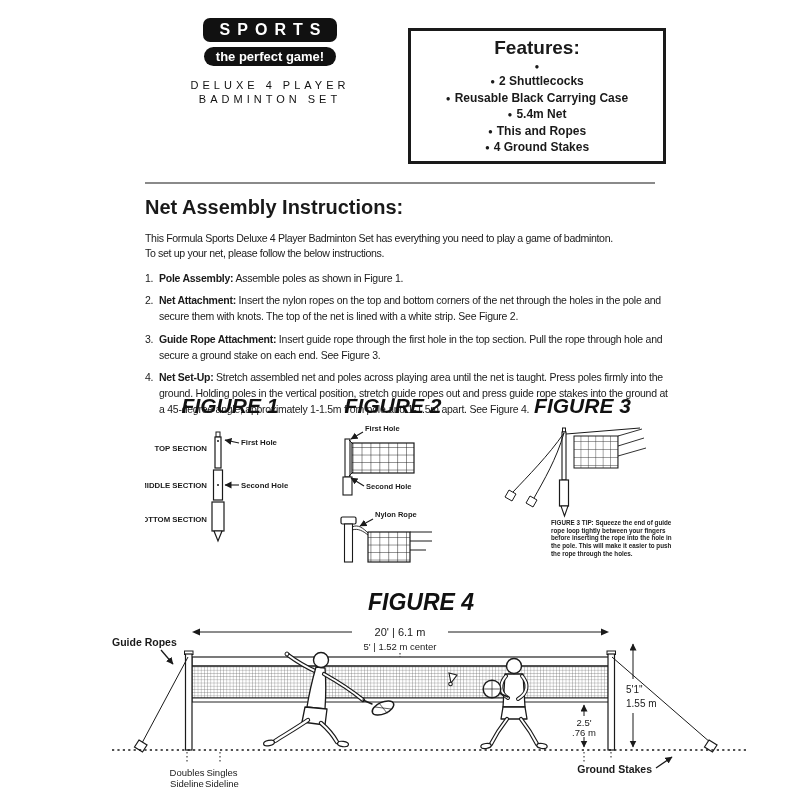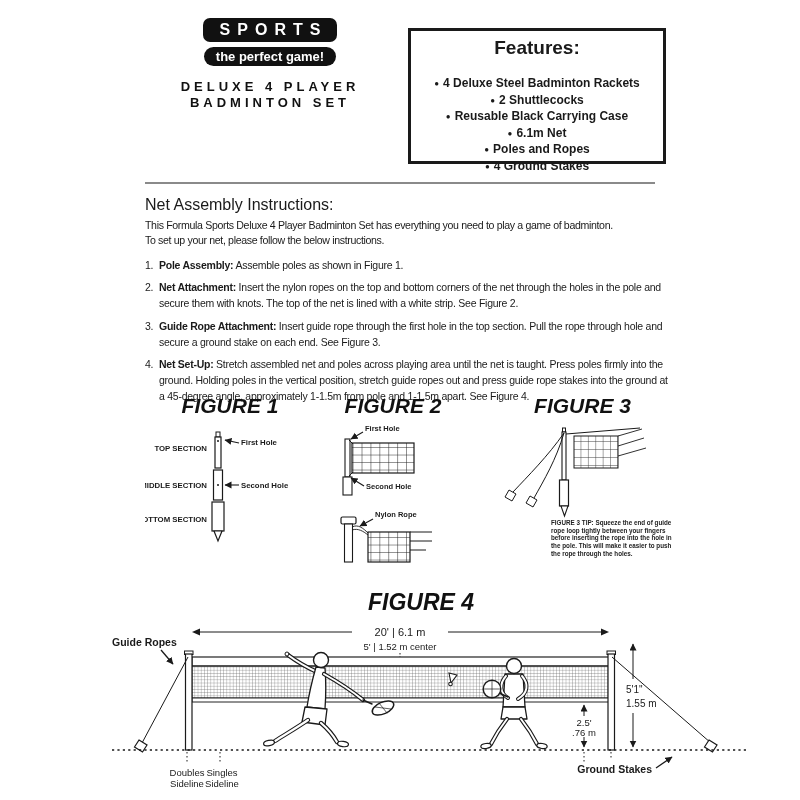--- a/index.html
+++ b/index.html
@@ -9,37 +9,37 @@
   
   .logo-block{position:absolute;left:140px;top:22px;width:260px;text-align:center;}
   .logo-row{display:flex;align-items:center;justify-content:center;}
   .flag-svg{margin-right:-2px;margin-top:6px;}
   .formula-text{font-size:54px;font-weight:900;font-style:italic;letter-spacing:-3px;color:#111;line-height:1;}
   .reg-mark{font-size:11px;font-weight:700;vertical-align:top;position:relative;top:-14px;left:2px;}
   .sports-pill{background:#111;color:#fff;font-weight:800;font-size:16px;letter-spacing:7px;
                padding:3px 10px 3px 17px;border-radius:7px;width:fit-content;margin:-4px auto 0;}
   .tagline-pill{background:#111;color:#fff;font-weight:700;font-size:13px;
                 padding:2px 12px;border-radius:10px;width:fit-content;margin:5px auto 6px;}
-  .product-title{margin-top:13px;font-size:13px;font-weight:700;letter-spacing:4px;
+  .product-title{margin-top:13px;font-size:11px;font-weight:400;letter-spacing:4px;
                  line-height:1.25;color:#111;}
 
   
   .features-box{position:absolute;left:408px;top:28px;width:252px;height:126px;
                 border:3px solid #1a1a1a;text-align:center;padding-top:4px;box-sizing:content-box;}
-  .features-title{font-size:19px;font-weight:800;margin:2px 0 16px;}
+  .features-title{font-size:19px;font-weight:800;margin:2px 0 3px;}
   .feature-item{display:flex;justify-content:center;align-items:baseline;gap:4px;
                 font-size:12px;font-weight:700;line-height:1.38;}
   .blt{font-size:8px;position:relative;top:-1px;}
 
   
   .divider{position:absolute;left:145px;top:182px;width:510px;height:2px;background:#8a8a8a;}
 
   
   .instructions{position:absolute;left:145px;top:196px;width:530px;}
-  .inst-heading{font-size:16px;font-weight:400;margin-bottom:4px;}
+  .inst-heading{font-size:20px;font-weight:700;margin-bottom:12px;}
   .intro-line{font-size:10.6px;font-weight:400;letter-spacing:-0.35px;line-height:1.45;white-space:nowrap;}
   .steps{margin-top:9px;}
   .step{position:relative;padding-left:14px;font-size:10.5px;letter-spacing:-0.25px;
         line-height:1.5;margin-bottom:7px;}
   .step .num{position:absolute;left:0;}
   .step b{letter-spacing:-0.25px;}
 
   
   .figblock{position:absolute;text-align:center;}
   .fig-title{font-size:21px;font-weight:800;font-style:italic;letter-spacing:0px;color:#111;}
@@ -84,37 +84,36 @@
     <div class="product-title">
       <div>DELUXE 4 PLAYER</div>
       <div>BADMINTON SET</div>
     </div>
   </div>
 
   <div class="features-box">
     <div class="features-title">Features:</div>
     <div class="feature-item">
         <span class="blt">●</span>
-        <span>4 Deluxe Steel Badminton Rackets</span>
       </div>
     <div class="feature-item">
         <span class="blt">●</span>
         <span>2 Shuttlecocks</span>
       </div>
     <div class="feature-item">
         <span class="blt">●</span>
         <span>Reusable Black Carrying Case</span>
       </div>
     <div class="feature-item">
         <span class="blt">●</span>
-        <span>6.1m Net</span>
-      </div>
-    <div class="feature-item">
-        <span class="blt">●</span>
-        <span>Poles and Ropes</span>
+        <span>5.4m Net</span>
+      </div>
+    <div class="feature-item">
+        <span class="blt">●</span>
+        <span>This and Ropes</span>
       </div>
     <div class="feature-item">
         <span class="blt">●</span>
         <span>4 Ground Stakes</span>
       </div>
   </div>
 
   <div class="divider"></div>
 
   <div class="instructions">

